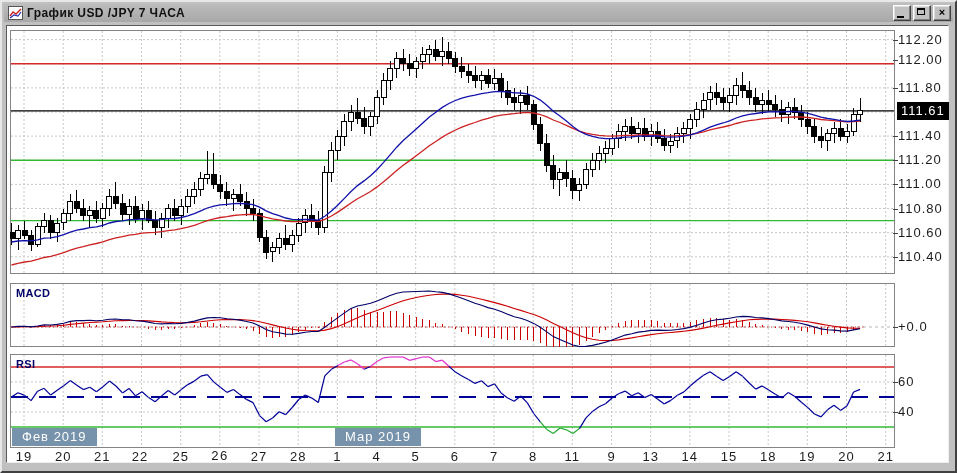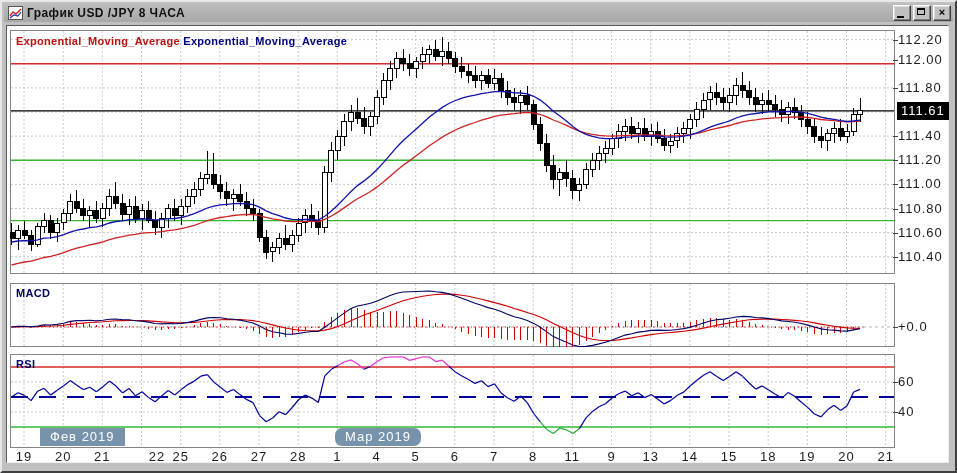--- a/index.html
+++ b/index.html
@@ -39,21 +39,21 @@
 </head>
 <body>
 
 <div id="app">
   <div class="titlebar">
     <svg class="title-icon" viewBox="0 0 15 14">
       <rect x="0.5" y="0.5" width="14" height="13" fill="#fff" stroke="#555"></rect>
       <polyline points="2,10 5,6 8,8 13,3" fill="none" stroke="#cc2222" stroke-width="1.4"></polyline>
       <polyline points="2,12 6,9 10,10 13,6" fill="none" stroke="#2233bb" stroke-width="1.2"></polyline>
     </svg>
-    <span class="title-text">График USD /JPY  8 ЧАСА</span>
+    <span class="title-text">График USD /JPY  7 ЧАСА</span>
     <div class="title-buttons">
       <div class="tbtn">
           <span class="min"></span>
         </div>
       <div class="tbtn">
           <span class="max"></span>
         </div>
       <div class="tbtn">
           <span class="cls">×</span>
         </div>
@@ -675,66 +675,61 @@
       <line x1="797.9" y1="53.6" x2="804.4" y2="60.0" stroke="#000099" stroke-width="1.2"></line>
       <line x1="804.4" y1="60.0" x2="811.0" y2="62.9" stroke="#000099" stroke-width="1.2"></line>
       <line x1="811.0" y1="62.9" x2="817.5" y2="55.8" stroke="#000099" stroke-width="1.2"></line>
       <line x1="817.5" y1="55.8" x2="824.0" y2="51.2" stroke="#000099" stroke-width="1.2"></line>
       <line x1="824.0" y1="51.2" x2="830.6" y2="56.4" stroke="#000099" stroke-width="1.2"></line>
       <line x1="830.6" y1="56.4" x2="837.1" y2="51.8" stroke="#000099" stroke-width="1.2"></line>
       <line x1="837.1" y1="51.8" x2="843.6" y2="38.0" stroke="#000099" stroke-width="1.2"></line>
       <line x1="843.6" y1="38.0" x2="850.1" y2="35.4" stroke="#000099" stroke-width="1.2"></line>
     </svg>
 
-  <div class="legend">
-    <span id="legend-fast" style="color: rgb(187, 17, 17);">Exponential_Moving_Average</span>
-    <span> </span>
-    <span id="legend-slow" style="color: rgb(0, 0, 128);">Exponential_Moving_Average</span>
-  </div>
 
   <div class="panel-label" style="left:14px;top:285px;">MACD</div>
   <div class="panel-label" style="left:14px;top:356px;">RSI</div>
 
   <div id="price-gutter">
       <div class="lbl" style="left: 896px; top: 29.649px;"><span class="dash"></span>112.20</div>
       <div class="lbl" style="left: 896px; top: 50px;"><span class="dash"></span>112.00</div>
       <div class="lbl" style="left: 896px; top: 77.8942px;"><span class="dash"></span>111.80</div>
       <div class="lbl" style="left: 896px; top: 126.139px;"><span class="dash"></span>111.40</div>
       <div class="lbl" style="left: 896px; top: 150.262px;"><span class="dash"></span>111.20</div>
       <div class="lbl" style="left: 896px; top: 174.385px;"><span class="dash"></span>111.00</div>
       <div class="lbl" style="left: 896px; top: 198.507px;"><span class="dash"></span>110.80</div>
       <div class="lbl" style="left: 896px; top: 222.63px;"><span class="dash"></span>110.60</div>
       <div class="lbl" style="left: 896px; top: 246.752px;"><span class="dash"></span>110.40</div>
       <div class="cur-price" style="left: 895px; top: 99.8107px;">111.61</div>
     </div>
   <div id="time-gutter">
       <div class="xlbl" style="left: 7px; top: 447px;">19</div>
       <div class="xlbl" style="left: 46.1667px; top: 447px;">20</div>
       <div class="xlbl" style="left: 85.3334px; top: 447px;">21</div>
-      <div class="xlbl" style="left: 140px; top: 447px;">22</div>
+      <div class="xlbl" style="left: 123px; top: 447px;">22</div>
       <div class="xlbl" style="left: 163.667px; top: 447px;">25</div>
-      <div class="xlbl" style="left: 202.833px; top: 447px;">26</div>
+      <div class="xlbl" style="left: 202.833px; top: 447px; font-family: Liberation Mono, monospace;">26</div>
       <div class="xlbl" style="left: 242px; top: 447px;">27</div>
       <div class="xlbl" style="left: 281.167px; top: 447px;">28</div>
       <div class="xlbl" style="left: 320.334px; top: 447px;">1</div>
       <div class="xlbl" style="left: 359.5px; top: 447px;">4</div>
       <div class="xlbl" style="left: 398.667px; top: 447px;">5</div>
       <div class="xlbl" style="left: 437.834px; top: 447px;">6</div>
       <div class="xlbl" style="left: 477px; top: 447px;">7</div>
       <div class="xlbl" style="left: 516.167px; top: 447px;">8</div>
       <div class="xlbl" style="left: 555.334px; top: 447px;">11</div>
       <div class="xlbl" style="left: 594.5px; top: 447px;">9</div>
       <div class="xlbl" style="left: 633.667px; top: 447px;">13</div>
       <div class="xlbl" style="left: 672.834px; top: 447px;">14</div>
       <div class="xlbl" style="left: 712.001px; top: 447px;">15</div>
       <div class="xlbl" style="left: 751.167px; top: 447px;">18</div>
       <div class="xlbl" style="left: 790.334px; top: 447px;">19</div>
       <div class="xlbl" style="left: 829.501px; top: 447px;">20</div>
       <div class="xlbl" style="left: 868.667px; top: 447px;">21</div>
-      <div class="month-box" style="left: 10px; top: 426px; margin-left: 28px;">Фев 2019</div>
-      <div class="month-box" style="left: 333px; top: 426px; border-radius: 7px;">Мар 2019</div>
+      <div class="month-box" style="left: 10px; top: 426px;">Фев 2019</div>
+      <div class="month-box" style="left: 333px; top: 426px;">Мар 2019</div>
     </div>
   <div id="extra-labels">
       <div class="lbl" style="left: 896px; top: 317px;"><span class="dash"></span>+0.0</div>
       <div class="lbl" style="left: 896px; top: 372px;"><span class="dash"></span>60</div>
       <div class="lbl" style="left: 896px; top: 402px;"><span class="dash"></span>40</div>
     </div>
 </div>
 
 </body></html>

